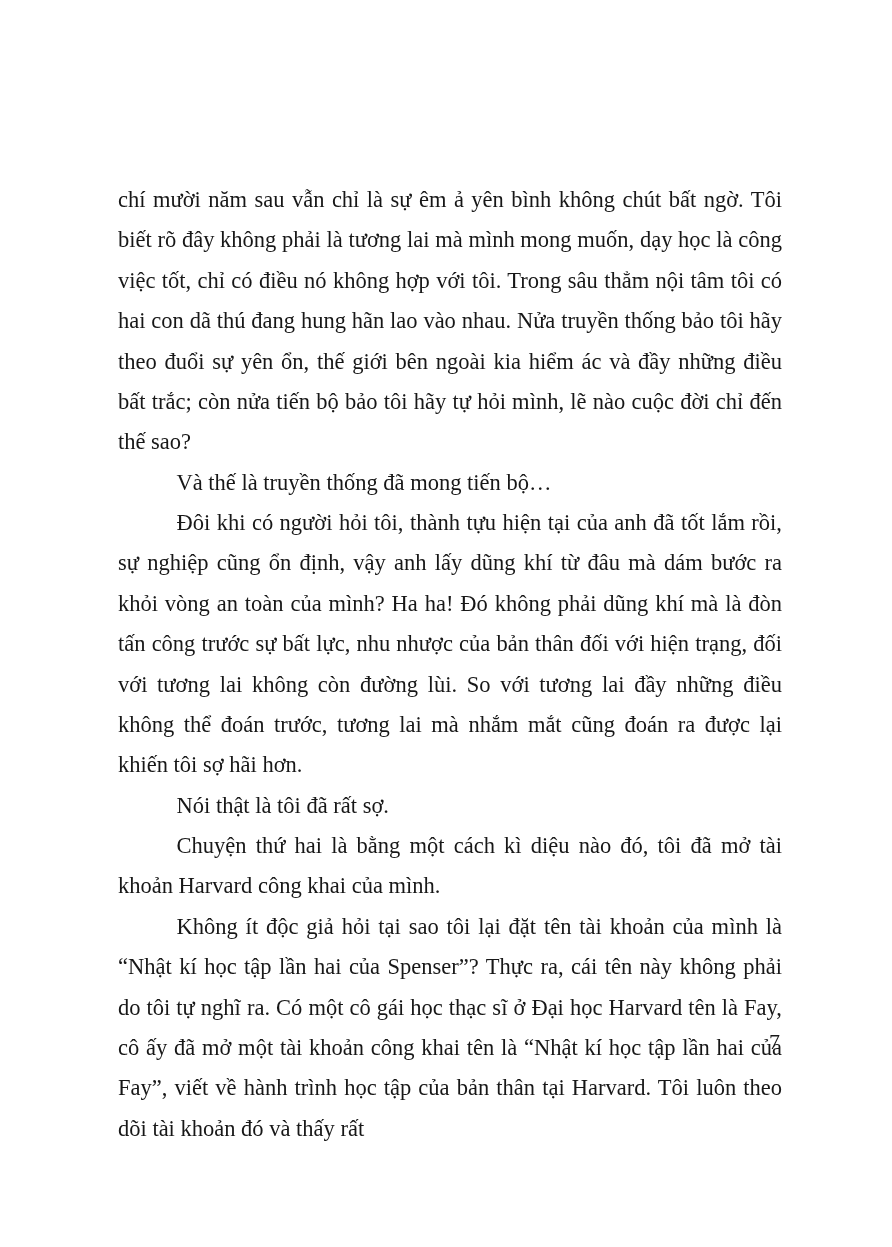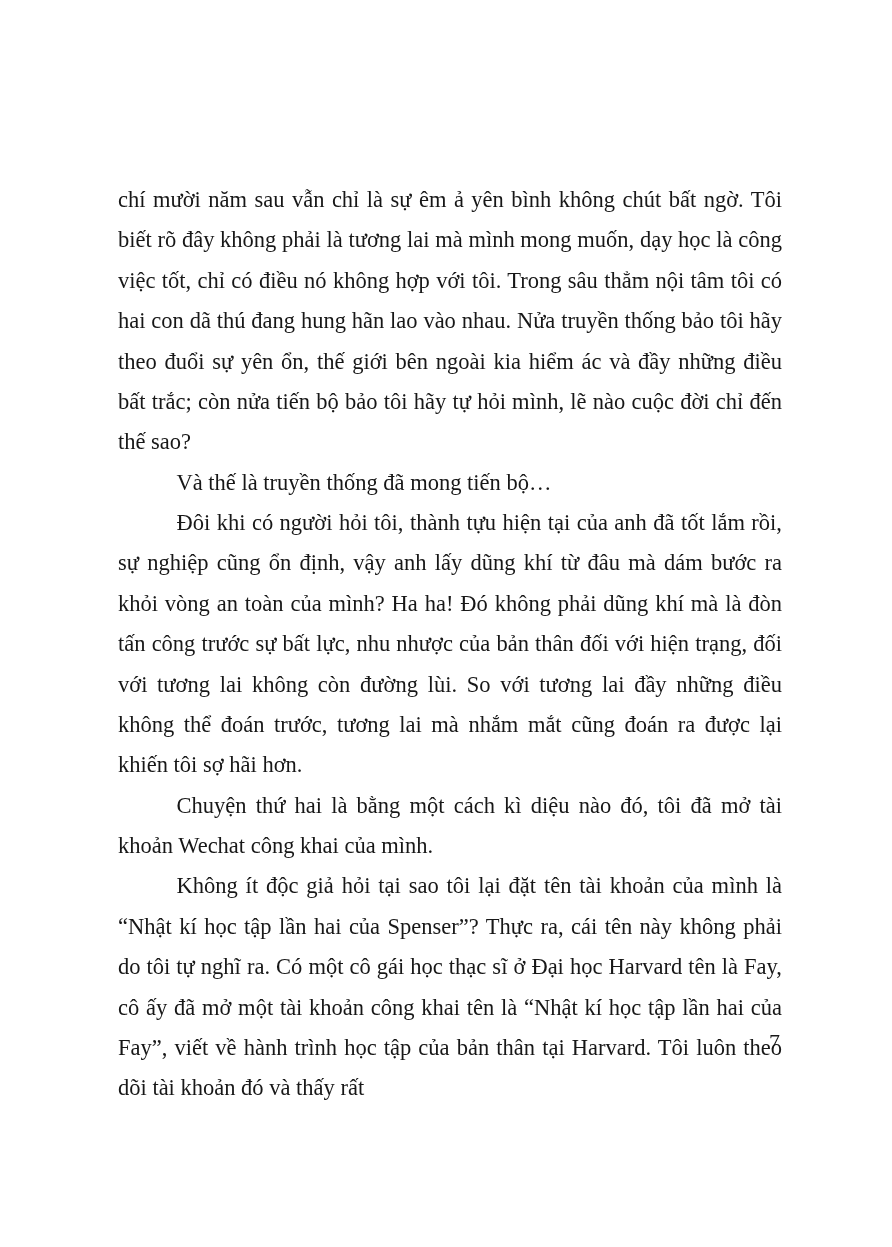--- a/index.html
+++ b/index.html
@@ -45,17 +45,18 @@
   }
 </style>
 </head>
 <body>
 
 <div class="page">
   <div class="body-text">
     <p>chí mười năm sau vẫn chỉ là sự êm ả yên bình không chút bất ngờ. Tôi biết rõ đây không phải là tương lai mà mình mong muốn, dạy học là công việc tốt, chỉ có điều nó không hợp với tôi. Trong sâu thẳm nội tâm tôi có hai con dã thú đang hung hãn lao vào nhau. Nửa truyền thống bảo tôi hãy theo đuổi sự yên ổn, thế giới bên ngoài kia hiểm ác và đầy những điều bất trắc; còn nửa tiến bộ bảo tôi hãy tự hỏi mình, lẽ nào cuộc đời chỉ đến thế sao?</p>
     <p class="indent">Và thế là truyền thống đã mong tiến bộ…</p>
     <p class="indent">Đôi khi có người hỏi tôi, thành tựu hiện tại của anh đã tốt lắm rồi, sự nghiệp cũng ổn định, vậy anh lấy dũng khí từ đâu mà dám bước ra khỏi vòng an toàn của mình? Ha ha! Đó không phải dũng khí mà là đòn tấn công trước sự bất lực, nhu nhược của bản thân đối với hiện trạng, đối với tương lai không còn đường lùi. So với tương lai đầy những điều không thể đoán trước, tương lai mà nhắm mắt cũng đoán ra được lại khiến tôi sợ hãi hơn.</p>
-    <p class="indent">Chuyện thứ hai là bằng một cách kì diệu nào đó, tôi đã mở tài khoản Wechat công khai của mình.</p>
+    <p class="indent">Nói thật là tôi đã rất sợ.</p>
+    <p class="indent">Chuyện thứ hai là bằng một cách kì diệu nào đó, tôi đã mở tài khoản Harvard công khai của mình.</p>
     <p class="indent">Không ít độc giả hỏi tại sao tôi lại đặt tên tài khoản của mình là “Nhật kí học tập lần hai của Spenser”? Thực ra, cái tên này không phải do tôi tự nghĩ ra. Có một cô gái học thạc sĩ ở Đại học Harvard tên là Fay, cô ấy đã mở một tài khoản công khai tên là “Nhật kí học tập lần hai của Fay”, viết về hành trình học tập của bản thân tại Harvard. Tôi luôn theo dõi tài khoản đó và thấy rất</p>
   </div>
   <div class="page-number">7</div>
 </div>
 
 </body></html>

